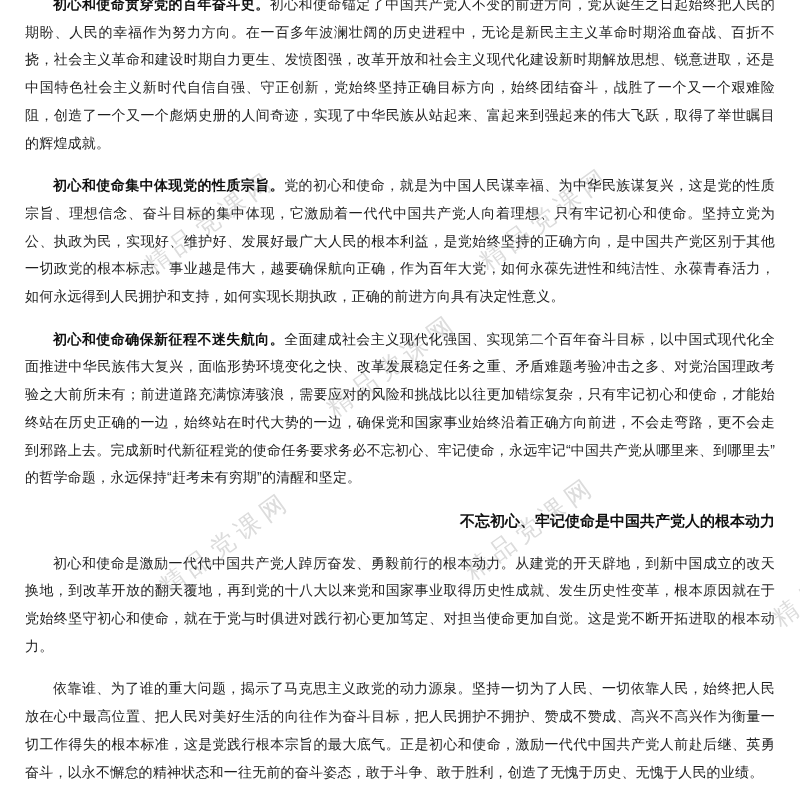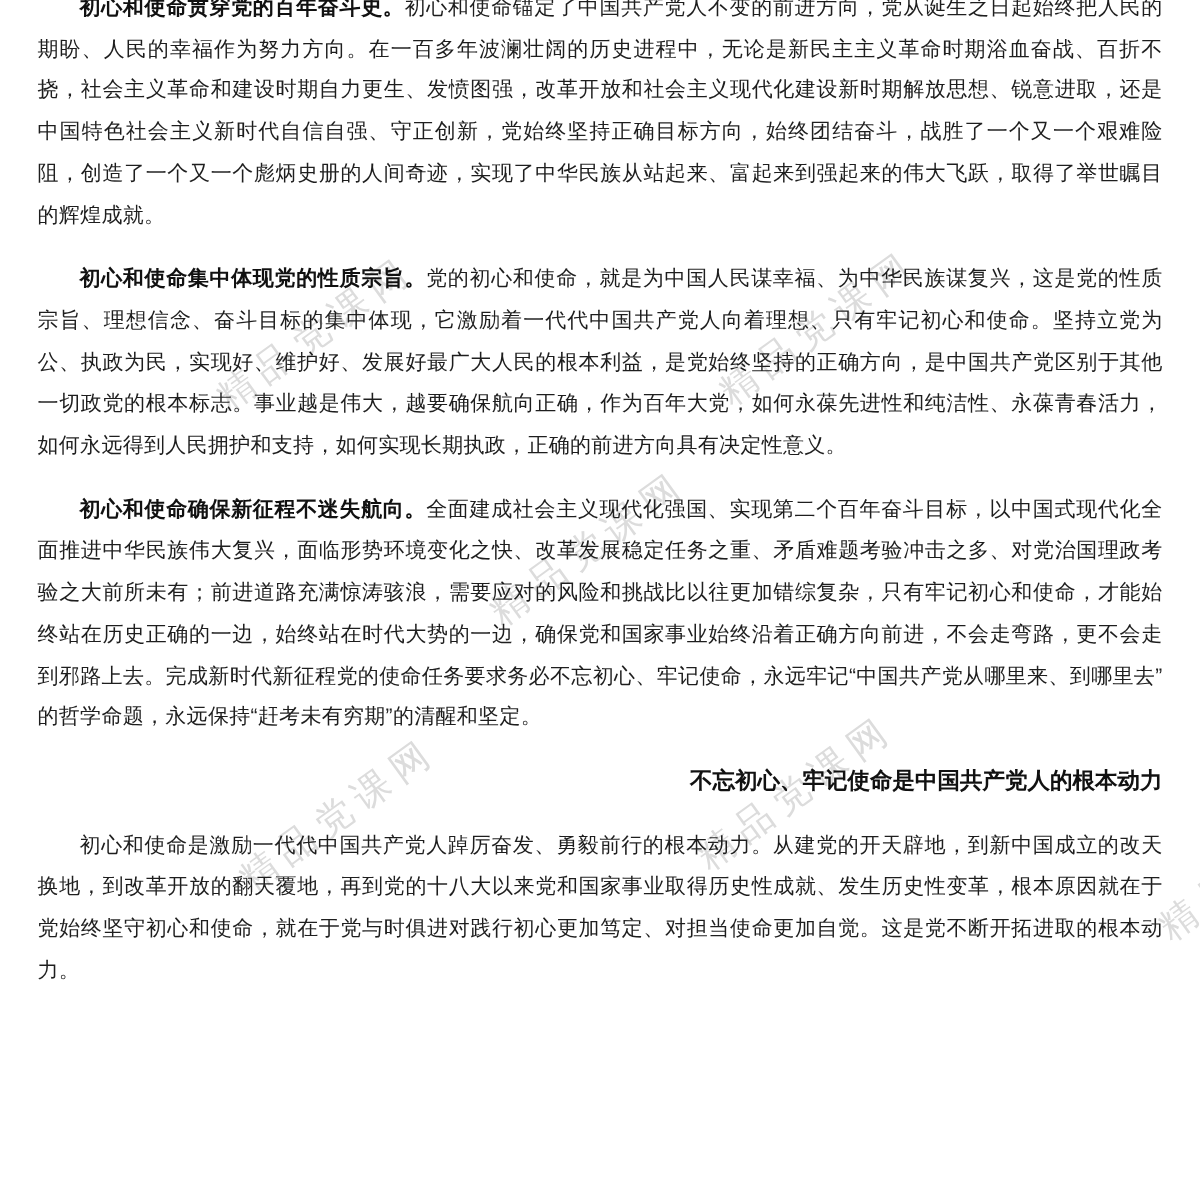--- a/index.html
+++ b/index.html
@@ -67,14 +67,15 @@
       <div class="wm" style="left: 225px; top: 543px; color: rgb(220, 220, 220);">精品党课网</div>
       <div class="wm" style="left: 530px; top: 528px; color: rgb(220, 220, 220);">精品党课网</div>
       <div class="wm" style="left: 838px; top: 575px; color: rgb(220, 220, 220);">精品党课网</div>
     </div>
   <div class="content">
       <p class="para" style="color: rgb(30, 30, 30);"><strong style="color: rgb(17, 17, 17);">初心和使命贯穿党的百年奋斗史。</strong><span>初心和使命锚定了中国共产党人不变的前进方向，党从诞生之日起始终把人民的期盼、人民的幸福作为努力方向。在一百多年波澜壮阔的历史进程中，无论是新民主主义革命时期浴血奋战、百折不挠，社会主义革命和建设时期自力更生、发愤图强，改革开放和社会主义现代化建设新时期解放思想、锐意进取，还是中国特色社会主义新时代自信自强、守正创新，党始终坚持正确目标方向，始终团结奋斗，战胜了一个又一个艰难险阻，创造了一个又一个彪炳史册的人间奇迹，实现了中华民族从站起来、富起来到强起来的伟大飞跃，取得了举世瞩目的辉煌成就。</span></p>
       <p class="para" style="color: rgb(30, 30, 30);"><strong style="color: rgb(17, 17, 17);">初心和使命集中体现党的性质宗旨。</strong><span>党的初心和使命，就是为中国人民谋幸福、为中华民族谋复兴，这是党的性质宗旨、理想信念、奋斗目标的集中体现，它激励着一代代中国共产党人向着理想、只有牢记初心和使命。坚持立党为公、执政为民，实现好、维护好、发展好最广大人民的根本利益，是党始终坚持的正确方向，是中国共产党区别于其他一切政党的根本标志。事业越是伟大，越要确保航向正确，作为百年大党，如何永葆先进性和纯洁性、永葆青春活力，如何永远得到人民拥护和支持，如何实现长期执政，正确的前进方向具有决定性意义。</span></p>
       <p class="para" style="color: rgb(30, 30, 30);"><strong style="color: rgb(17, 17, 17);">初心和使命确保新征程不迷失航向。</strong><span>全面建成社会主义现代化强国、实现第二个百年奋斗目标，以中国式现代化全面推进中华民族伟大复兴，面临形势环境变化之快、改革发展稳定任务之重、矛盾难题考验冲击之多、对党治国理政考验之大前所未有；前进道路充满惊涛骇浪，需要应对的风险和挑战比以往更加错综复杂，只有牢记初心和使命，才能始终站在历史正确的一边，始终站在时代大势的一边，确保党和国家事业始终沿着正确方向前进，不会走弯路，更不会走到邪路上去。完成新时代新征程党的使命任务要求务必不忘初心、牢记使命，永远牢记“中国共产党从哪里来、到哪里去”的哲学命题，永远保持“赶考未有穷期”的清醒和坚定。</span></p>
       <h2 class="heading" style="color: rgb(17, 17, 17);">不忘初心、牢记使命是中国共产党人的根本动力</h2>
       <p class="para" style="color: rgb(30, 30, 30);"><span>初心和使命是激励一代代中国共产党人踔厉奋发、勇毅前行的根本动力。从建党的开天辟地，到新中国成立的改天换地，到改革开放的翻天覆地，再到党的十八大以来党和国家事业取得历史性成就、发生历史性变革，根本原因就在于党始终坚守初心和使命，就在于党与时俱进对践行初心更加笃定、对担当使命更加自觉。这是党不断开拓进取的根本动力。</span></p>
+      <p class="para" style="color: rgb(30, 30, 30);"><span>依靠谁、为了谁的重大问题，揭示了马克思主义政党的动力源泉。坚持一切为了人民、一切依靠人民，始终把人民放在心中最高位置、把人民对美好生活的向往作为奋斗目标，把人民拥护不拥护、赞成不赞成、高兴不高兴作为衡量一切工作得失的根本标准，这是党践行根本宗旨的最大底气。正是初心和使命，激励一代代中国共产党人前赴后继、英勇奋斗，以永不懈怠的精神状态和一往无前的奋斗姿态，敢于斗争、敢于胜利，创造了无愧于历史、无愧于人民的业绩。</span></p>
     </div>
 </div>
 
 </body></html>

